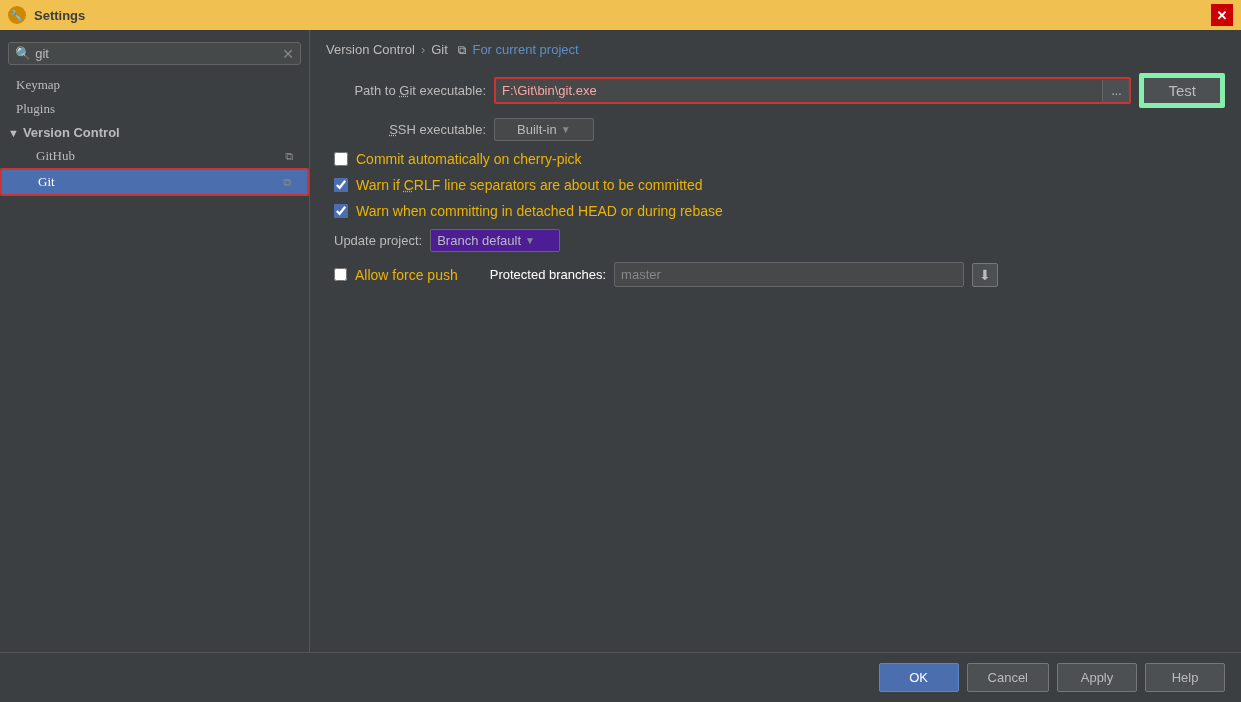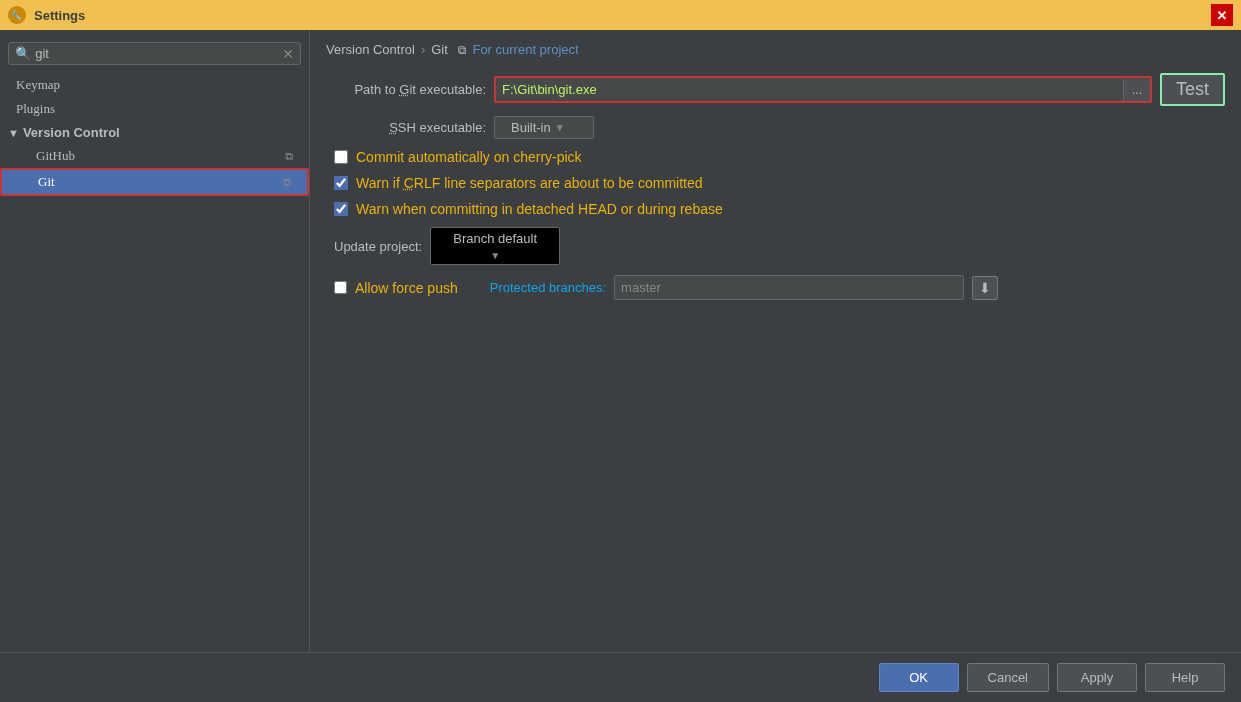--- a/index.html
+++ b/index.html
@@ -192,56 +192,56 @@
       border-radius: 2px;
       flex: 1;
       background: #45494a;
       gap: 0;
     }
     .path-input {
       flex: 1;
       background: transparent;
       border: none;
       outline: none;
-      color: #bef264;
+      color: #fca5a5;
       font-size: 13px;
       padding: 4px 6px;
     }
     .path-browse-btn {
       background: #4c5052;
       border: none;
       border-left: 1px solid #666;
       color: #bbbbbb;
       padding: 4px 8px;
       cursor: pointer;
       font-size: 12px;
       height: 100%;
       display: flex;
       align-items: center;
     }
 
     .test-btn {
       background: #4c5052;
-      border: 2px solid #86efac;
-      border-radius: 2px;
-      color: #bbbbbb;
-      padding: 4px 14px;
-      cursor: pointer;
-      font-size: 18px;
+      border: 5px solid #86efac;
+      border-radius: 2px;
+      color: #bbbbbb;
+      padding: 4px 24px;
+      cursor: pointer;
+      font-size: 15px;
       white-space: nowrap;
     }
 
     
     .ssh-select {
       display: flex;
       align-items: center;
       background: #45494a;
       border: 1px solid #666;
       border-radius: 2px;
-      padding: 3px 16px;
+      padding: 3px 22px;
       cursor: pointer;
       gap: 4px;
       min-width: 100px;
     }
     .ssh-select-arrow {
       font-size: 10px;
       color: #888;
     }
 
     
@@ -271,44 +271,43 @@
       margin-bottom: 10px;
       padding-left: 8px;
     }
     .update-label {
       color: #bbbbbb;
       font-size: 13px;
     }
     .update-select {
       display: flex;
       align-items: center;
-      background: #000000;
+      background: #4c1d95;
       border: 1px solid #666;
       border-radius: 2px;
       padding: 3px 6px;
       cursor: pointer;
       gap: 4px;
       min-width: 130px;
-      flex-direction: column;
     }
     .update-select-arrow {
       font-size: 10px;
       color: #888;
     }
 
     
     .force-push-row {
       display: flex;
       align-items: center;
       gap: 8px;
       margin-bottom: 10px;
       padding-left: 8px;
     }
     .protected-label {
-      color: #0ea5e9;
+      color: #ffffff;
       font-size: 13px;
       white-space: nowrap;
     }
     .protected-input {
       flex: 1;
       background: #45494a;
       border: 1px solid #666;
       border-radius: 2px;
       color: #888;
       font-size: 13px;

